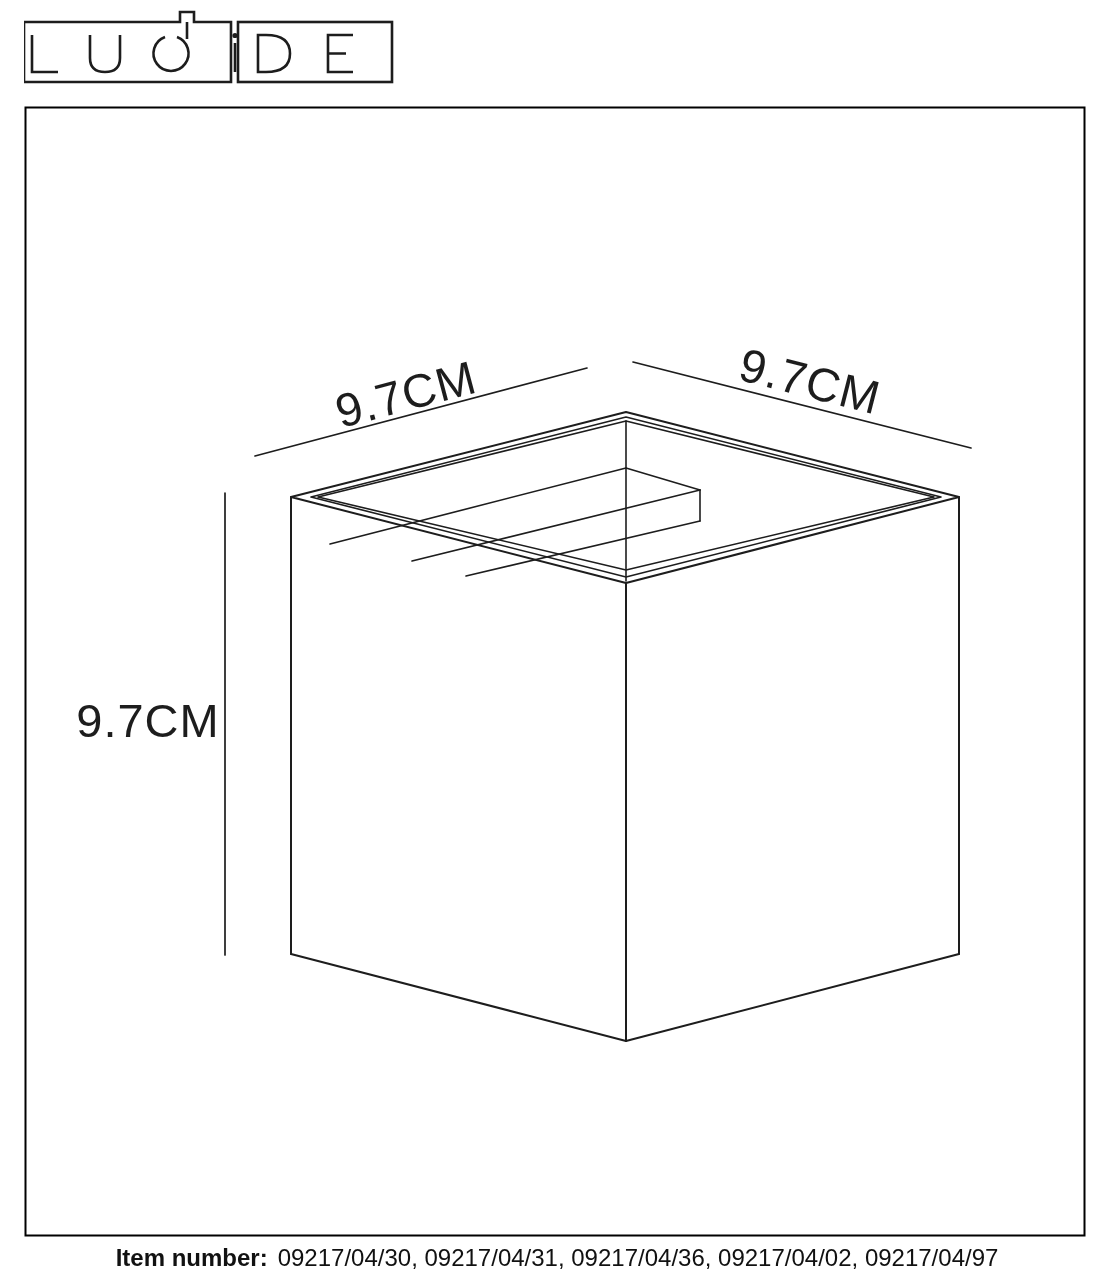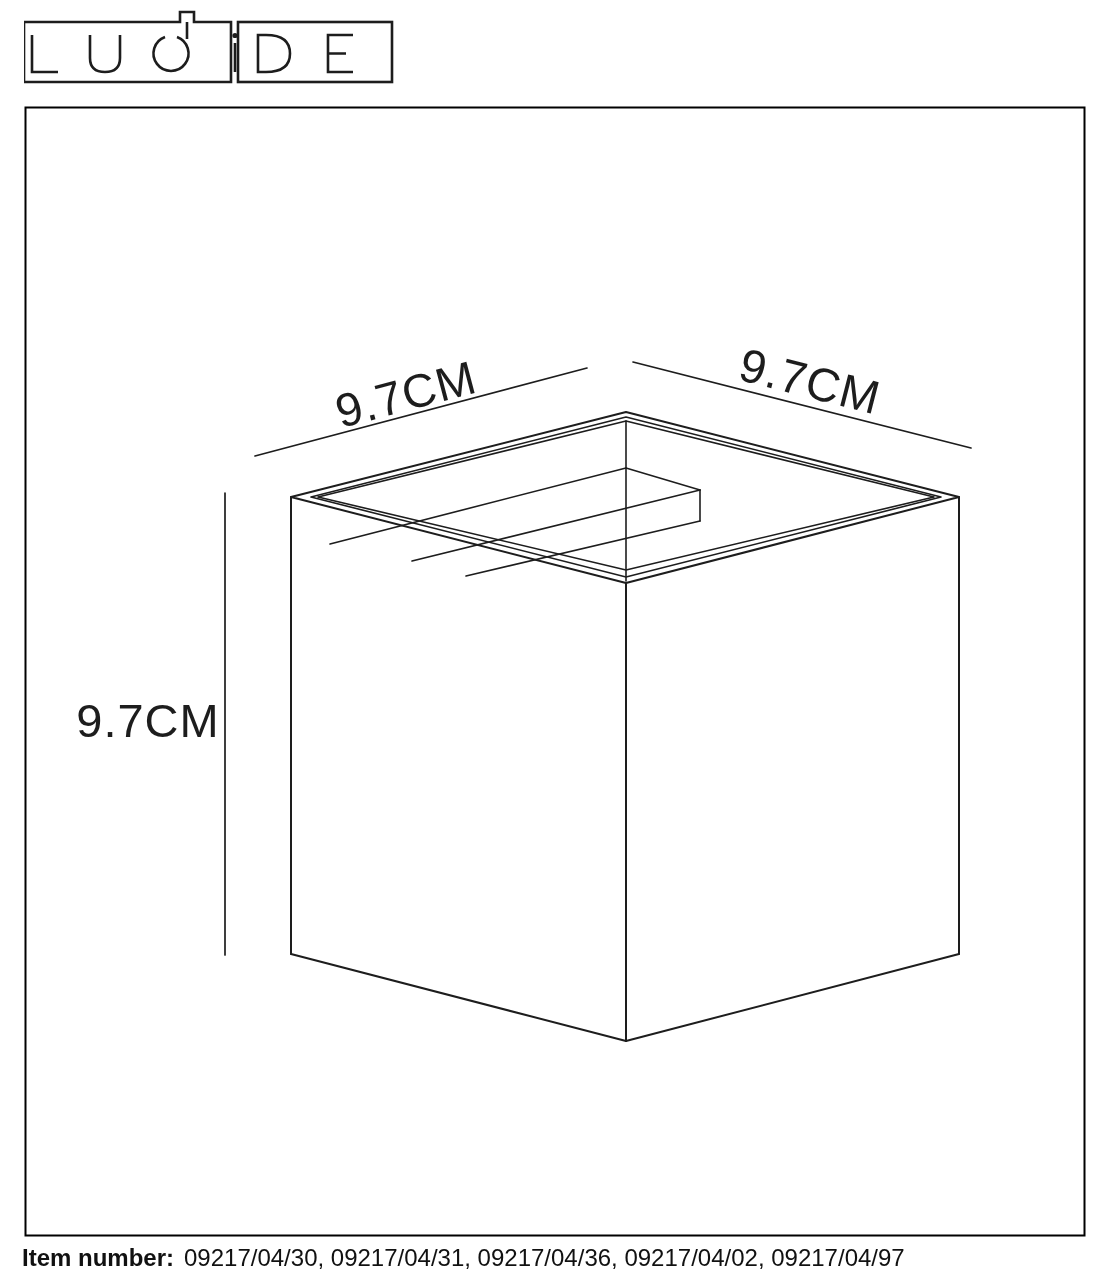--- a/index.html
+++ b/index.html
@@ -6,21 +6,21 @@
   body{
     width:1110px;height:1280px;position:relative;overflow:hidden;
     background:#ffffff;
     font-family:"Liberation Sans", sans-serif;
   }
   .sr{position:absolute;width:1px;height:1px;overflow:hidden;clip:rect(0 0 0 0);white-space:nowrap;}
   #main-drawing{position:absolute;left:0;top:0;}
   #logo{position:absolute;left:24px;top:6px;}
   #footer{
     position:absolute;left:22px;top:1244px;width:1070px;
-    font-size:24px;color:#111;letter-spacing:0px;white-space:nowrap;
+    font-size:24px;color:#111;letter-spacing:0px;white-space:nowrap;text-align:center;
   }
   #footer .lbl{font-weight:700;margin-right:10px;}
   .dim-label{
     font-family:"Liberation Sans", sans-serif;
     font-size:47px;fill:#1d1d1d;letter-spacing:1px;
   }
 </style>
 </head>
 <body>
 

